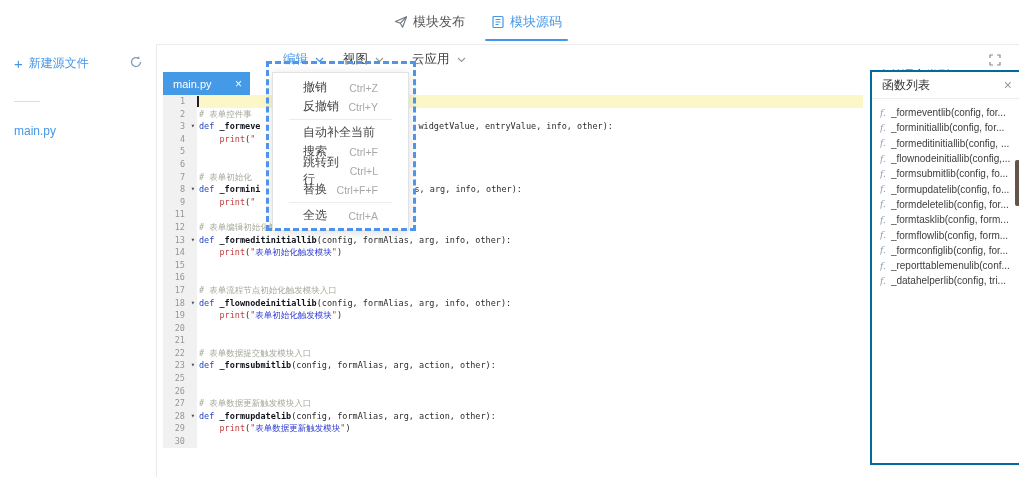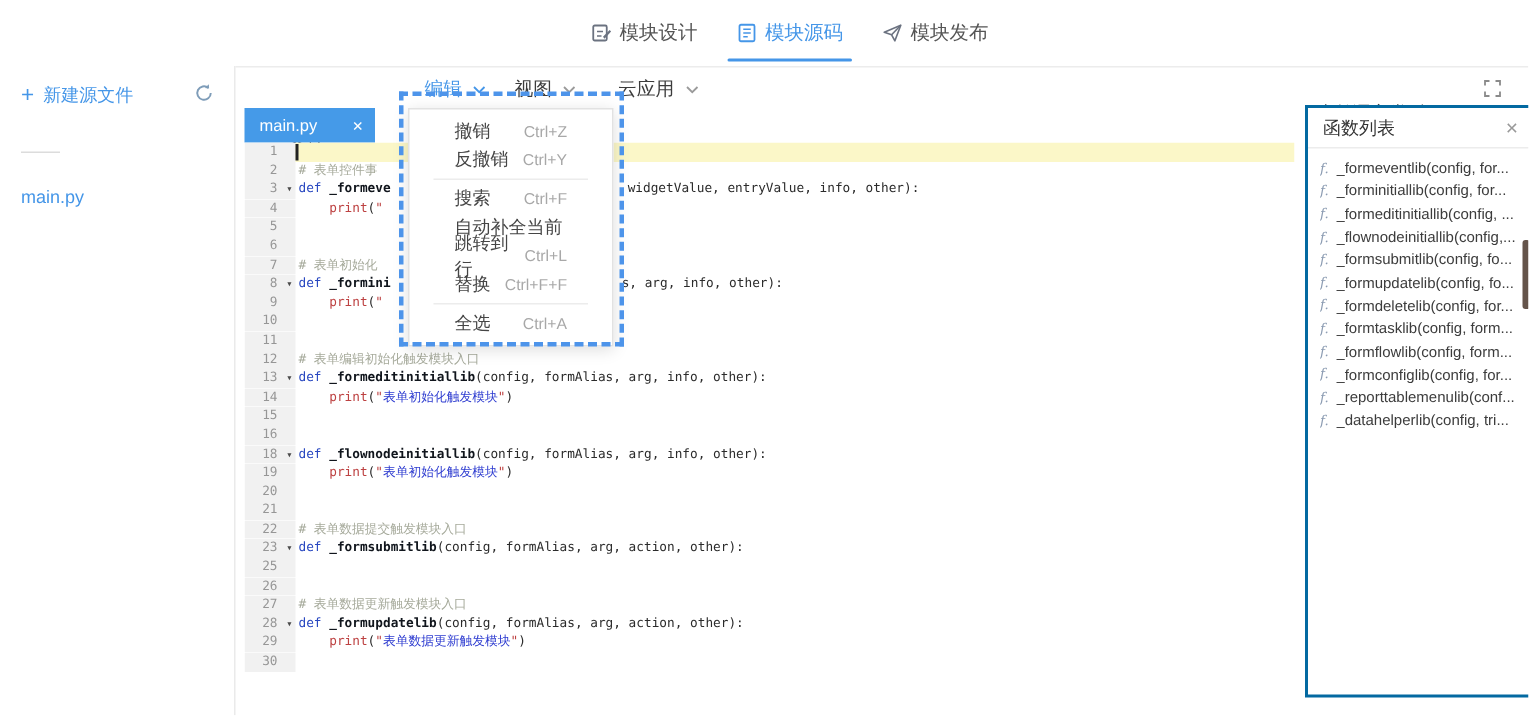--- a/index.html
+++ b/index.html
@@ -73,44 +73,34 @@
 </head>
 <body>
 
 <div class="stage">
 
   <div class="topbar"></div>
   <div class="nav-tabs">
     <div class="nav-tab">
       <span>
         <svg width="14" height="14" viewBox="0 0 14 14">
-            <rect x="1.5" y="2" width="9" height="10" rx="1" fill="none" stroke="#6b7280" stroke-width="1.2"></rect>
-            <path d="M4 6h4M4 9h3" stroke="#6b7280" stroke-width="1.1"></path>
-            <path d="M8 9.5 12.4 5l1 1L9 10.8z" fill="#6b7280"></path>
+            <path d="M1.5 6.5 12.5 1.8 8.6 12.2 6.4 8.2z" fill="none" stroke="#6b7280" stroke-width="1.1" stroke-linejoin="round"></path>
+            <path d="M6.4 8.2 12.5 1.8" stroke="#6b7280" stroke-width="1.1"></path>
           </svg>
       </span>
-      <span>模块设计</span>
+      <span>模块发布</span>
     </div>
     <div class="nav-tab active">
       <span>
         <svg width="14" height="14" viewBox="0 0 14 14">
             <rect x="2" y="1.5" width="10" height="11" rx="1" fill="none" stroke="#4596e8" stroke-width="1.2"></rect>
             <path d="M4.5 4.5h5M4.5 7h5M4.5 9.5h3" stroke="#4596e8" stroke-width="1.1"></path>
           </svg>
       </span>
       <span>模块源码</span>
-    </div>
-    <div class="nav-tab">
-      <span>
-        <svg width="14" height="14" viewBox="0 0 14 14">
-            <path d="M1.5 6.5 12.5 1.8 8.6 12.2 6.4 8.2z" fill="none" stroke="#6b7280" stroke-width="1.1" stroke-linejoin="round"></path>
-            <path d="M6.4 8.2 12.5 1.8" stroke="#6b7280" stroke-width="1.1"></path>
-          </svg>
-      </span>
-      <span>模块发布</span>
     </div>
   </div>
 
   <div id="menubar">
       <div class="menu-label m0">
         <span>文件</span>
         <span>
           <svg width="9" height="6" viewBox="0 0 9 6">
             <path d="M1 1l3.5 3.5L8 1" fill="none" stroke="#9a9a9a" stroke-width="1.2"></path>
           </svg>
@@ -214,26 +204,20 @@
         <div class="code"><span class="tok kw">def </span><span class="tok fn">_formini</span><span class="sp" style="width: 154px;"></span><span class="tok pl">s, arg, info, other):</span></div>
       </div>
       <div class="code-line">
         <div class="gut">
           <span class="num">9</span>
         </div>
         <div class="code"><span class="tok pl">    </span><span class="tok pr">print</span><span class="tok pl">(</span><span class="tok q">"</span></div>
       </div>
       <div class="code-line">
         <div class="gut">
-          <span class="num">10</span>
-        </div>
-        <div class="code"></div>
-      </div>
-      <div class="code-line">
-        <div class="gut">
           <span class="num">11</span>
         </div>
         <div class="code"></div>
       </div>
       <div class="code-line">
         <div class="gut">
           <span class="num">12</span>
         </div>
         <div class="code"><span class="tok cm"># 表单编辑初始化触发模块入口</span></div>
       </div>
@@ -254,20 +238,26 @@
         <div class="gut">
           <span class="num">15</span>
         </div>
         <div class="code"></div>
       </div>
       <div class="code-line">
         <div class="gut">
           <span class="num">16</span>
         </div>
         <div class="code"></div>
+      </div>
+      <div class="code-line">
+        <div class="gut">
+          <span class="num">17</span>
+        </div>
+        <div class="code"><span class="tok cm"># 表单流程节点初始化触发模块入口</span></div>
       </div>
       <div class="code-line">
         <div class="gut">
           <span class="num">18</span>
           <span class="fold">▾</span>
         </div>
         <div class="code"><span class="tok kw">def </span><span class="tok fn">_flownodeinitiallib</span><span class="tok pl">(config, formAlias, arg, info, other):</span></div>
       </div>
       <div class="code-line">
         <div class="gut">
@@ -343,26 +333,26 @@
       <div class="menu-item">
         <span>撤销</span>
         <span class="sc">Ctrl+Z</span>
       </div>
       <div class="menu-item">
         <span>反撤销</span>
         <span class="sc">Ctrl+Y</span>
       </div>
       <div class="menu-divider"></div>
       <div class="menu-item">
+        <span>自动补全当前</span>
+        <span class="sc"></span>
+      </div>
+      <div class="menu-item">
         <span>搜索</span>
         <span class="sc">Ctrl+F</span>
-      </div>
-      <div class="menu-item">
-        <span>自动补全当前</span>
-        <span class="sc"></span>
       </div>
       <div class="menu-item">
         <span>跳转到行</span>
         <span class="sc">Ctrl+L</span>
       </div>
       <div class="menu-item">
         <span>替换</span>
         <span class="sc">Ctrl+F+F</span>
       </div>
       <div class="menu-divider"></div>

